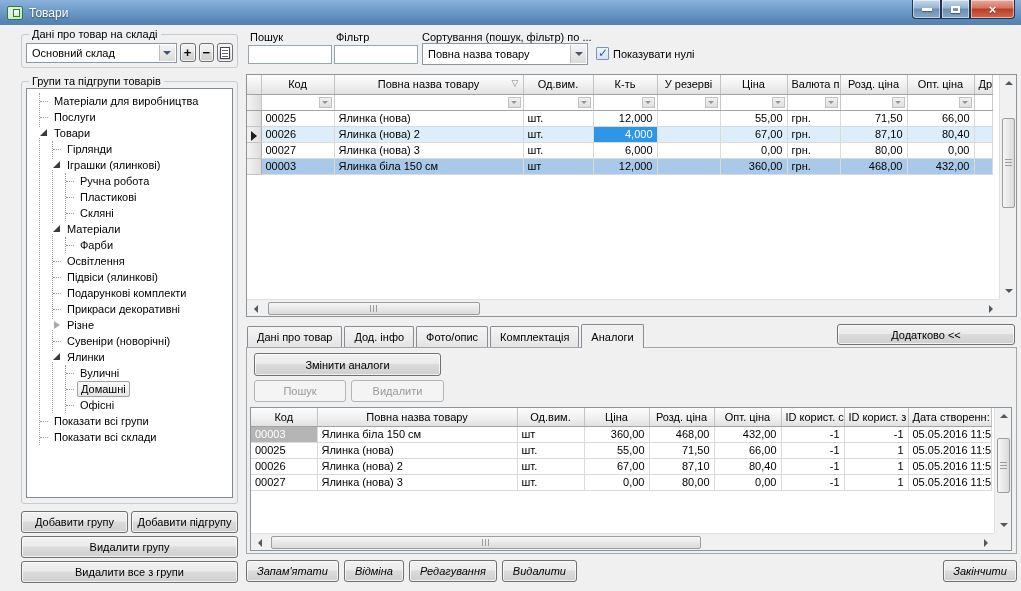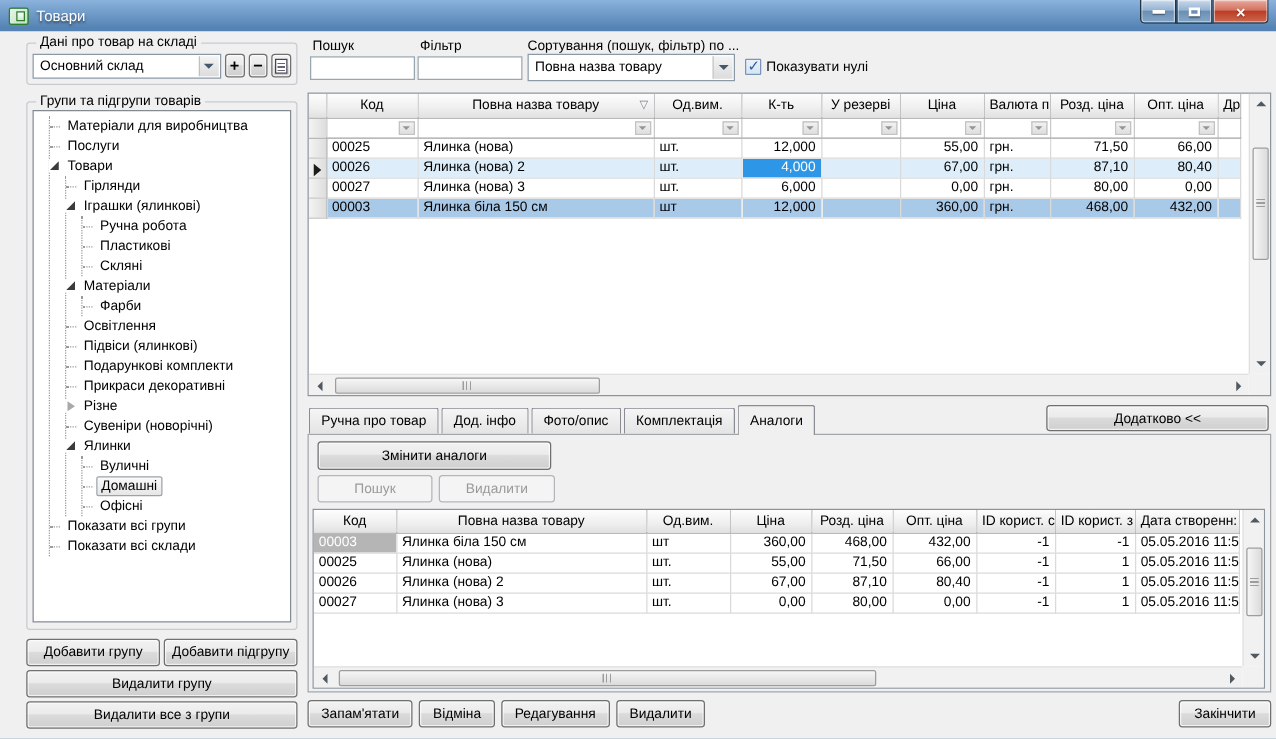--- a/index.html
+++ b/index.html
@@ -138,21 +138,21 @@
   .tab-panel { height:207px; flex:0 0 207px; border:1px solid #a2a7ac; background:#f0f0f0;
     position:relative; z-index:2; }
   .change-analogs { position:absolute; left:7px; top:5px; width:187px; height:23px; }
   .add-analog { position:absolute; left:7px; top:32px; width:92px; height:22px; }
   .del-analog { position:absolute; left:104px; top:32px; width:93px; height:22px; }
   .grid2 { position:absolute; left:3px; right:4px; top:59px; height:144px; }
   .grid2 thead th { height:18px; }
 
   
   .bottom-bar { flex:1; display:flex; align-items:center; gap:5px; padding:0 0 3px 0; }
-  .bottom-bar .btn { height:22px; padding:0 10px; }
+  .bottom-bar .btn { height:22px; padding:0 10px;font-style:italic; }
   .finish-btn { margin-left:auto; width:74px; }
 </style>
 </head>
 <body>
 
 <div class="window">
   <div class="titlebar">
     <span class="app-icon"></span>
     <span>Товари</span>
     <div class="win-controls">
@@ -455,21 +455,21 @@
           <div class="thumb-h" style="left:21px;width:212px"></div>
           <div class="sb-btn" style="right:0;height:17px">
               <span class="tri-rt-s"></span>
             </div>
         </div>
         <div class="sb-corner"></div>
       </div>
 
       <div class="tabs-row">
         <div class="tab">
-            <span>Ручна про товар</span>
+            <span>Дані про товар</span>
           </div>
         <div class="tab">
             <span>Дод. інфо</span>
           </div>
         <div class="tab">
             <span>Фото/опис</span>
           </div>
         <div class="tab">
             <span>Комплектація</span>
           </div>

